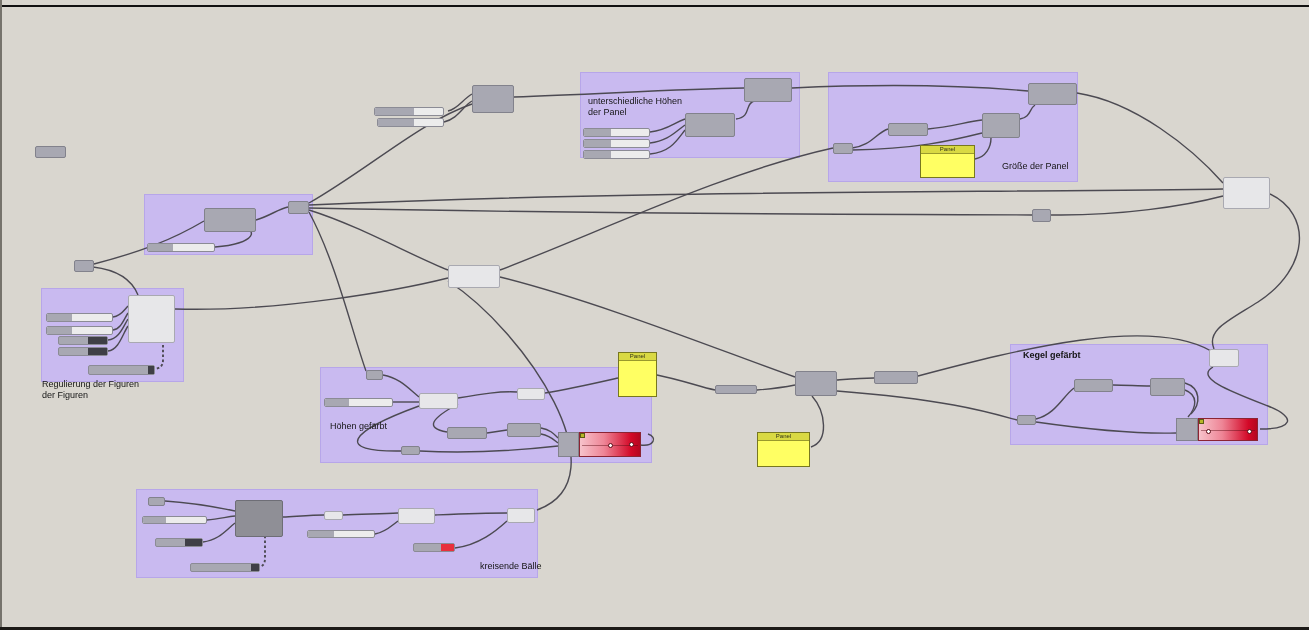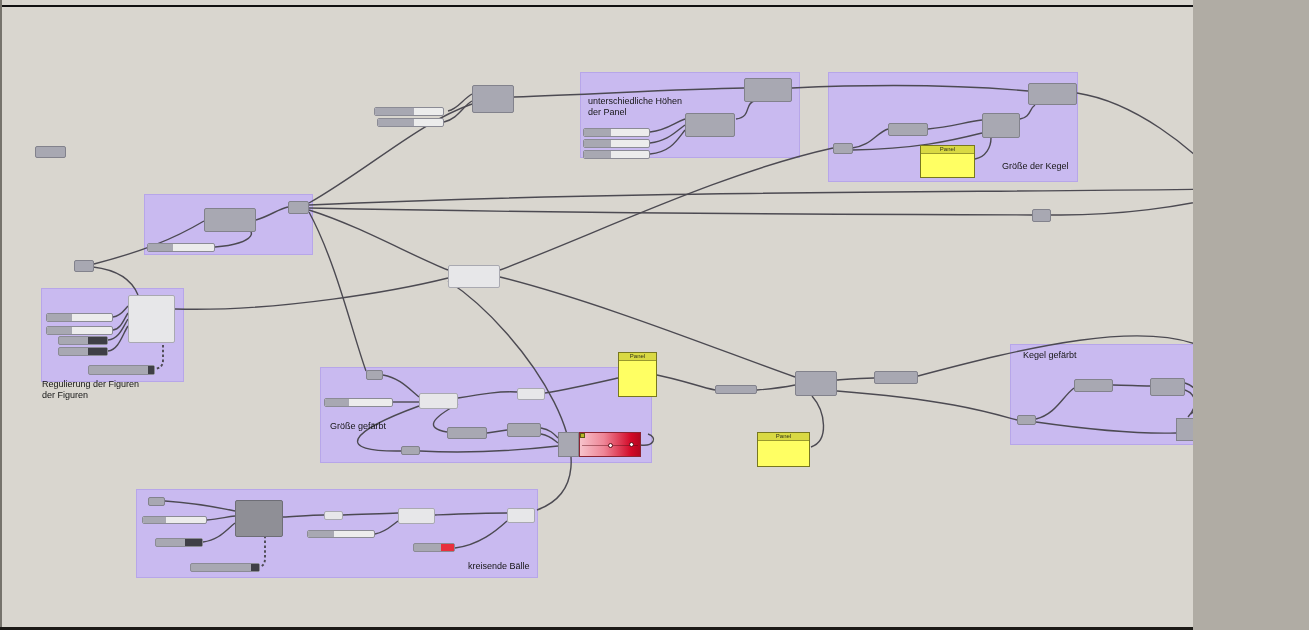--- a/index.html
+++ b/index.html
@@ -1,17 +1,17 @@
 <!DOCTYPE html>
 <html style="--canvas-bg: #d9d6cf; --group-fill: #c9baf0; --group-border: #b7a6e9; --node-gray: #a8a8b2; --node-gray-border: #82828c; --node-light: #e7e7e9; --node-light-border: #a9a9b1; --node-dark: #8f8f96; --slider-track: #ececec; --slider-dark: #3f3f46; --slider-red: #e8303c; --panel-fill: #ffff63; --panel-header: #d9d943; --wire: #4c4a52; --gradient-start: #f7c3cb; --gradient-end: #d30928;"><head>
 <meta charset="utf-8">
 <style>
   html,body{margin:0;padding:0;background:#b0aca4;}
   #canvas{
-    position:relative;width:1193px;height:630px;overflow:hidden;
+    position:relative;width:1309px;height:630px;overflow:hidden;
     background:var(--canvas-bg,#d9d6cf);
     font-family:"Liberation Sans",sans-serif;
   }
   .edge-top{position:absolute;left:0;top:5px;width:100%;height:2px;background:#111;z-index:6;}
   .edge-left{position:absolute;left:0;top:0;width:2px;height:100%;background:#76736c;z-index:6;}
   .edge-bottom{position:absolute;left:0;bottom:0;width:100%;height:3px;background:#1c1a17;z-index:6;}
   .group{position:absolute;background:var(--group-fill,#c9baf0);border:1px solid var(--group-border,#b7a6e9);z-index:1;box-sizing:border-box;}
   .glabel{position:absolute;z-index:4;font-size:9px;line-height:11px;color:#151515;white-space:nowrap;}
   #wires{position:absolute;left:0;top:0;z-index:2;}
   .wire{stroke:var(--wire,#4c4a52);fill:none;stroke-width:1.4px;}
@@ -50,28 +50,28 @@
   <div class="group" style="left:144px;top:194px;width:169px;height:61px;"></div>
   <div class="group" style="left:41px;top:288px;width:143px;height:94px;"></div>
   <div class="group" style="left:320px;top:367px;width:332px;height:96px;"></div>
   <div class="group" style="left:1010px;top:344px;width:258px;height:101px;"></div>
   <div class="group" style="left:136px;top:489px;width:402px;height:89px;"></div>
 
   <div class="glabel" style="left:588px;top:96px;">
     <div>unterschiedliche Höhen</div>
     <div>der Panel</div>
   </div>
-  <div class="glabel" style="left:1002px;top:161px;">Größe der Kegel</div>
+  <div class="glabel" style="left:1002px;top:161px;">Größe der Panel</div>
   <div class="glabel" style="left:42px;top:379px;">
     <div>Regulierung der Figuren</div>
     <div>der Figuren</div>
   </div>
-  <div class="glabel" style="left:330px;top:421px;">Größe gefärbt</div>
-  <div class="glabel" style="left:1023px;top:350px;">Kegel gefärbt</div>
-  <div class="glabel" style="left:468px;top:561px;">kreisende Bälle</div>
+  <div class="glabel" style="left:330px;top:421px;">Höhen gefärbt</div>
+  <div class="glabel" style="left:1023px;top:350px;font-weight:bold;">Kegel gefärbt</div>
+  <div class="glabel" style="left:480px;top:561px;">kreisende Bälle</div>
 
   <svg id="wires" width="1309" height="630">
     <path class="wire" d="M94,264 C140,252 172,240 204,221"></path>
     <path class="wire" d="M93,267 C118,270 132,280 138,295"></path>
     <path class="wire" d="M215,247 C256,244 262,228 235,226"></path>
     <path class="wire" d="M256,220 C270,216 278,209 288,207"></path>
     <path class="wire" d="M309,203 C370,168 420,122 472,104"></path>
     <path class="wire" d="M309,205 C650,190 950,193 1223,189"></path>
     <path class="wire" d="M309,208 C650,215 880,214 1032,215"></path>
     <path class="wire" d="M1051,215 C1120,216 1185,206 1223,196"></path>

